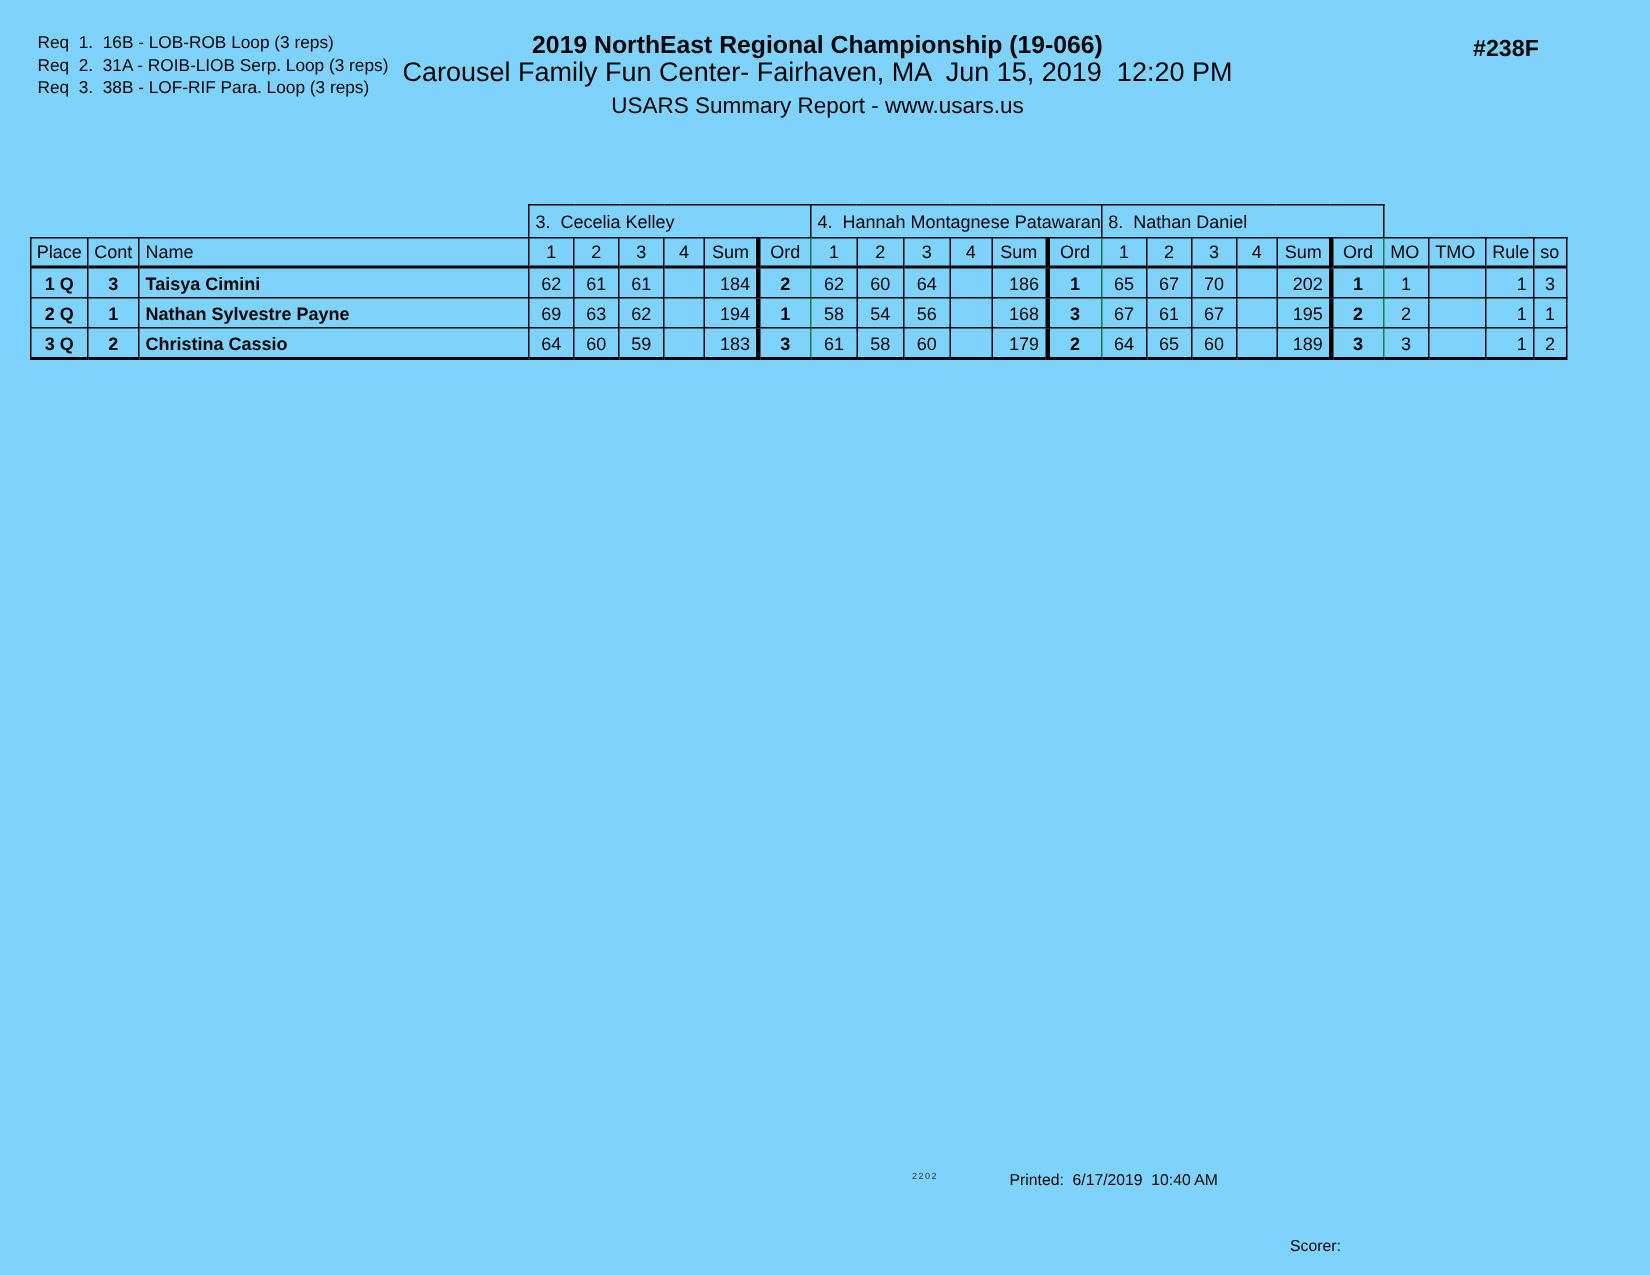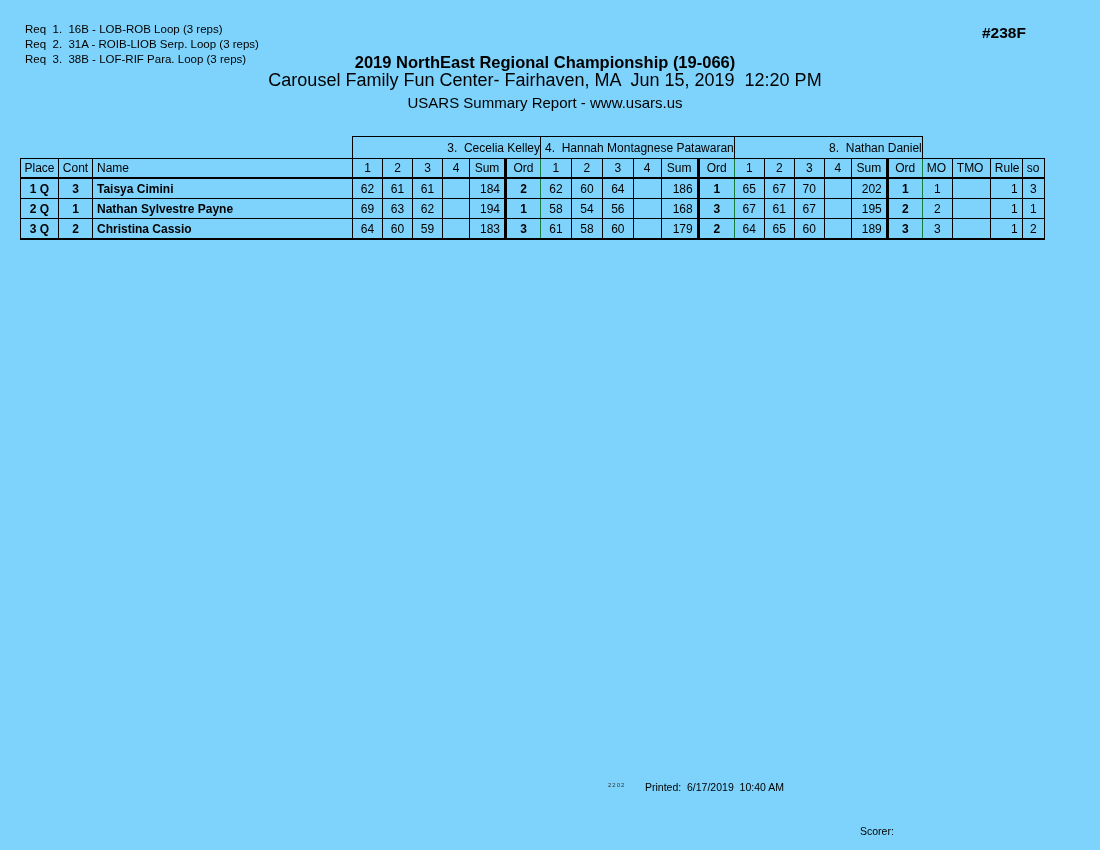--- a/index.html
+++ b/index.html
@@ -9,48 +9,48 @@
     height: 850px;
     background: #7dd3fc;
     color: #000000;
     font-family: "Liberation Sans", sans-serif;
     overflow: hidden;
   }
   
   .req-block { position: absolute; left: 25px; top: 22px; }
   .req-line { font-size: 11.5px; line-height: 15px; white-space: pre; }
   
-  .hdr-block { position: absolute; left: 260px; top: 21px; width: 570px; text-align: center; margin-top: 32px; }
+  .hdr-block { position: absolute; left: 260px; top: 21px; width: 570px; text-align: center; }
   .hdr-title  { font-size: 16.5px; font-weight: bold; line-height: 19px; white-space: pre; }
   .hdr-venue  { font-size: 18px; line-height: 17px; white-space: pre; }
   .hdr-event  { font-size: 17px; font-weight: bold; line-height: 22px; }
   .hdr-report { font-size: 15px; line-height: 19px; margin-top: 4px; }
   
   .doc-num { position: absolute; left: 982px; top: 24px; font-size: 15.5px; font-weight: bold; }
   
   .tbl {
     position: absolute; left: 20px; top: 136px;
     border-collapse: collapse; table-layout: fixed;
     font-size: 12px;
   }
   .tbl td { border: 1px solid #000; padding: 0; overflow: hidden; white-space: pre; vertical-align: middle; }
   .tbl td.nob { border: none; }
-  .tbl tr.judgerow td { height: 21px; text-align: right; }
+  .tbl tr.judgerow td { height: 21px; }
   .tbl td.jname { text-align: left; padding-left: 4px; font-size: 12px; }
   .tbl tr.colhdr td { border-bottom: 2px solid #000; height: 18px; }
   .tbl tr.drow td { height: 19px; }
   .tbl tr.lastrow td { border-bottom: 2px solid #000; }
   .tbl td.ordc { border-left: 3px solid #000; border-right: 1px solid #15803d; }
   .tbl td.c { text-align: center; }
   .tbl td.l { text-align: left; padding-left: 4px; }
   .tbl td.r { text-align: right; padding-right: 4px; margin-top: 36px; }
   .tbl .b { font-weight: bold; }
   
   .ftr-version { position: absolute; left: 608px; top: 782px; font-size: 6px; color: #333; letter-spacing: 1px; }
-  .ftr-printed { position: absolute; left: 645px; top: 781px; font-size: 10.5px; white-space: pre; }
+  .ftr-printed { position: absolute; left: 673px; top: 781px; font-size: 10.5px; white-space: pre; }
   .ftr-scorer  { position: absolute; left: 860px; top: 825px; font-size: 10.5px; }
 </style>
 </head>
 <body>
 
 <div class="page">
 
   <div class="req-block">
     <div class="req-line">Req  1.  16B - LOB-ROB Loop (3 reps)</div>
     <div class="req-line">Req  2.  31A - ROIB-LIOB Serp. Loop (3 reps)</div>

